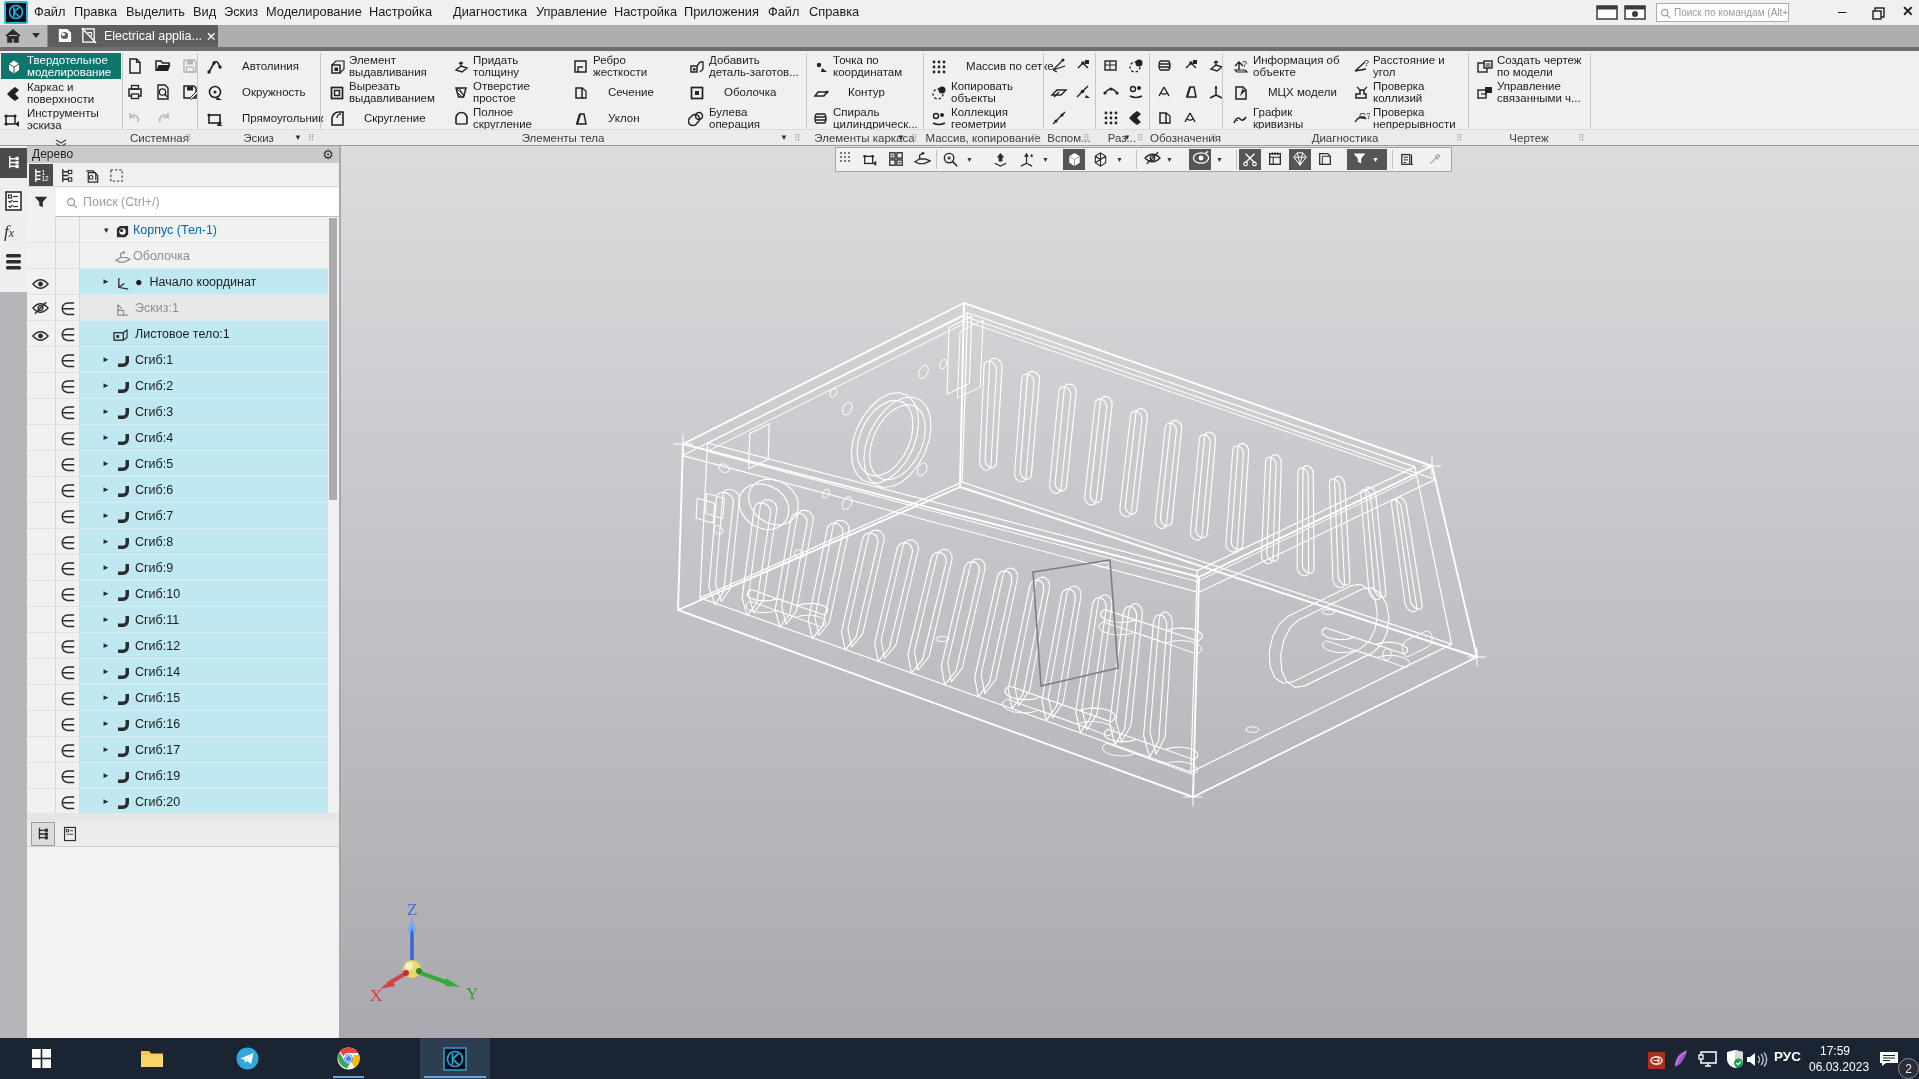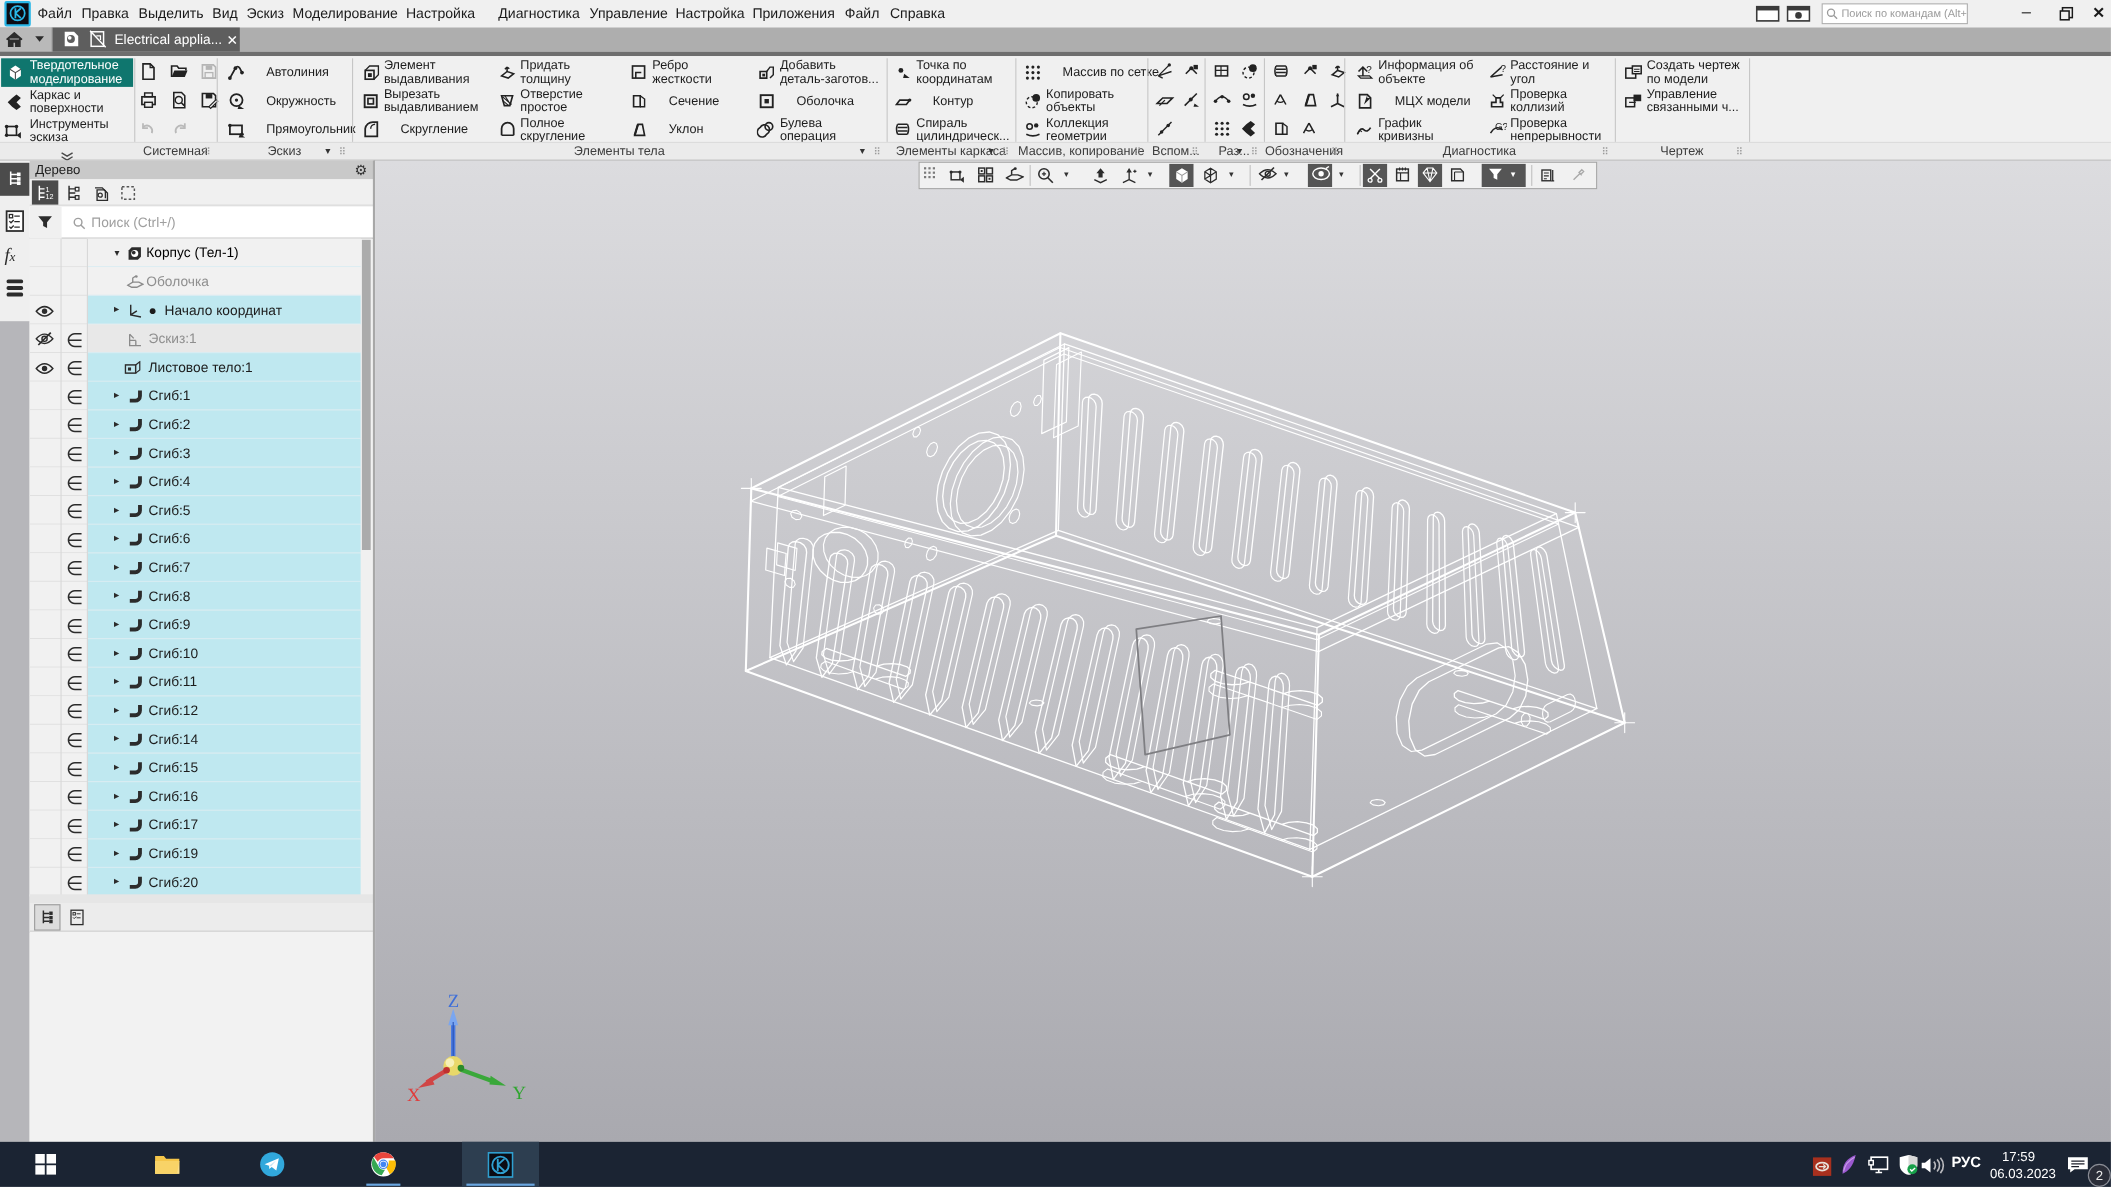--- a/index.html
+++ b/index.html
@@ -557,21 +557,21 @@
       <path d="M7.5 7.5 L11 11" stroke="#9f9f9f" stroke-width="1.3"></path>
     </svg>Поиск (Ctrl+/)</div>
 <div class="abs" style="left:27px;top:217px;width:301px;height:26px;background:#f1f1f1;border-bottom:1px solid #e0e0e0"></div>
 <div class="abs" style="left:79px;top:217px;width:249px;height:26px;background:#f1f1f1;border-bottom:1px solid #d8ecf2"></div>
 <div class="abs" style="left:104px;top:225px;font-size:9px;color:#2c2c2c">▾</div>
 <div class="abs" style="left:115px;top:222px"><svg class="ig" width="15" height="15" viewBox="0 0 16 16">
       <path d="M2 5 L5 2 H14 V11 L11 14 H2 Z" fill="#2c2c2c"></path>
       <circle cx="8" cy="8" r="3.4" fill="#fff"></circle>
       <circle cx="7" cy="7" r="1.8" fill="#2c2c2c"></circle>
     </svg></div>
-<div class="abs" style="left:133px;top:223px;font-size:12.5px;color:#000000;white-space:nowrap">Корпус (Тел-1)</div>
+<div class="abs" style="left:133px;top:223px;font-size:12.5px;color:#0369a1;white-space:nowrap">Корпус (Тел-1)</div>
 <div class="abs" style="left:27px;top:243px;width:301px;height:26px;background:#f1f1f1;border-bottom:1px solid #e0e0e0"></div>
 <div class="abs" style="left:79px;top:243px;width:249px;height:26px;background:#f1f1f1;border-bottom:1px solid #d8ecf2"></div>
 <div class="abs" style="left:115px;top:248px"><svg class="ig" width="16" height="13" viewBox="0 0 17 14">
       <path d="M1 10 L6 7 H12 L16 9 L10 12 H5 Z" fill="none" stroke="#8a8a8a" stroke-width="1.3"></path>
       <path d="M6 7 V3 L9 1" fill="none" stroke="#8a8a8a" stroke-width="1.3"></path>
       <circle cx="9.5" cy="1.5" r="1.3" fill="#8a8a8a"></circle>
     </svg></div>
 <div class="abs" style="left:133px;top:249px;font-size:12.5px;color:#8f8f8f;white-space:nowrap">Оболочка</div>
 <div class="abs" style="left:27px;top:269px;width:301px;height:26px;background:#f1f1f1;border-bottom:1px solid #e0e0e0"></div>
 <div class="abs" style="left:79px;top:269px;width:249px;height:26px;background:#bfe8f0;border-bottom:1px solid #d8ecf2"></div>

